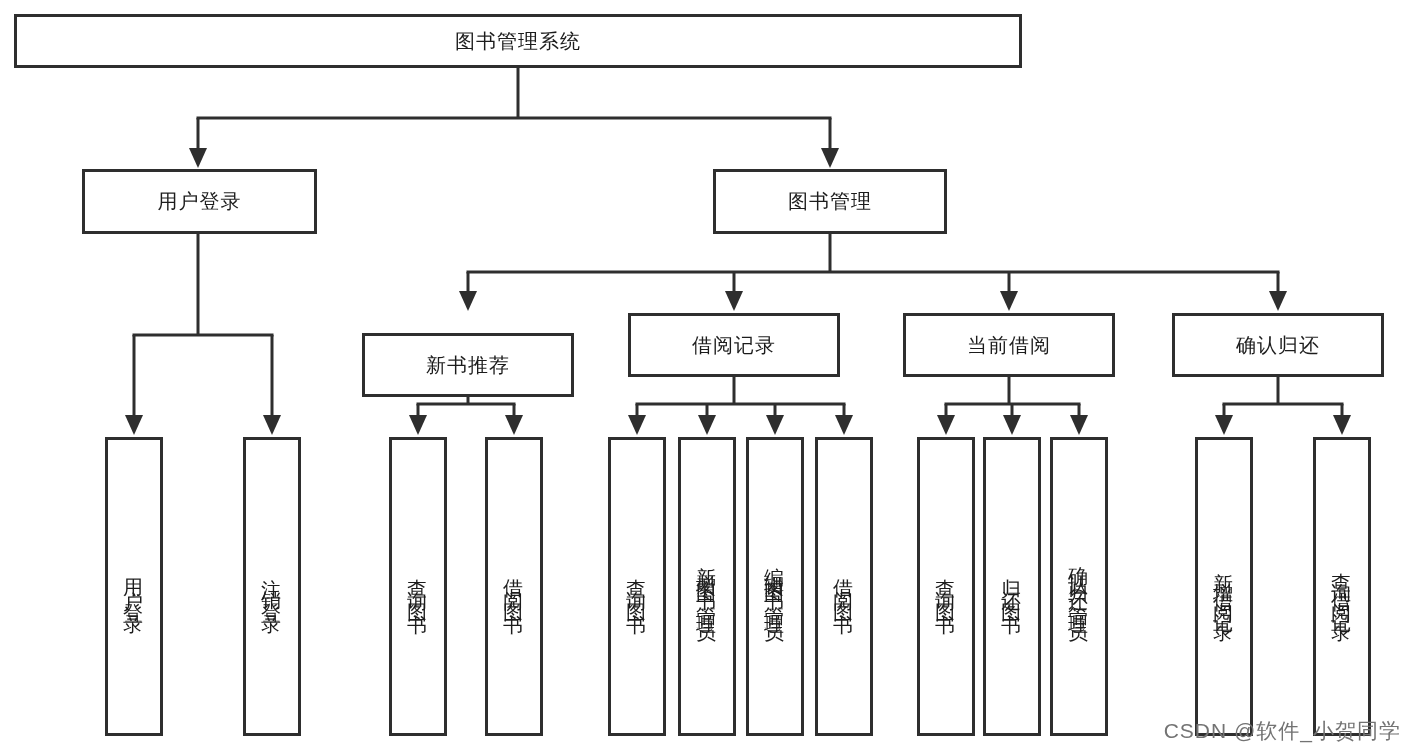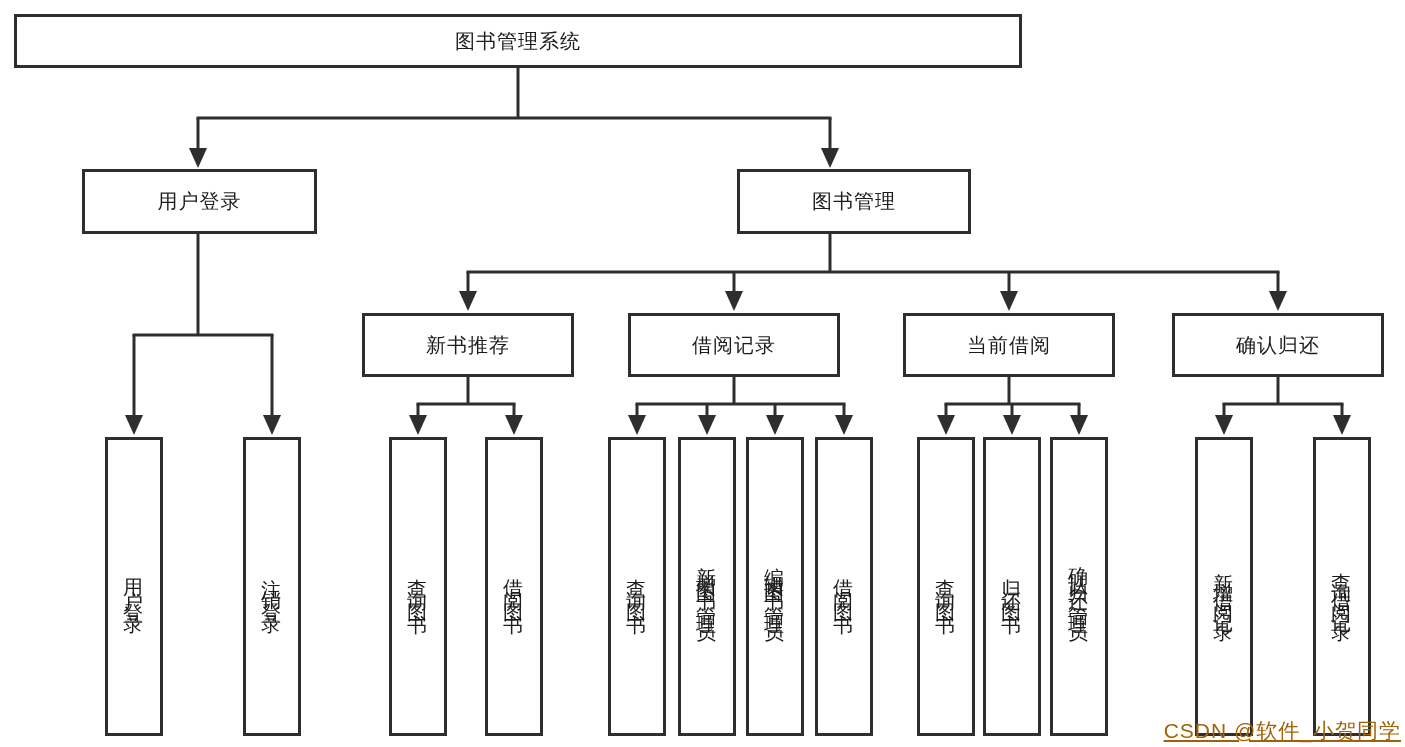--- a/index.html
+++ b/index.html
@@ -28,41 +28,40 @@
     writing-mode: vertical-rl;
     text-orientation: mixed;
     font-size: 20px;
   }
   .ls12 { letter-spacing: 12px; }
   .ls10 { letter-spacing: 10px; }
   .ls9  { letter-spacing: 8px; }
   
   .n-root { left: 14px;  top: 14px;  width: 1008px; height: 54px; }
   .n-l2a  { left: 82px;  top: 169px; width: 235px;  height: 65px; }
-  .n-l2b  { left: 713px; top: 169px; width: 234px;  height: 65px; margin-left: 24px; }
+  .n-l2b  { left: 713px; top: 169px; width: 234px;  height: 65px; }
   .n-l3   { top: 313px;  width: 212px; height: 64px; }
-  .n-l3a { left: 362px; }  .n-l3b { left: 628px; }
+  .n-l3a { left: 362px; margin-top: 20px; }  .n-l3b { left: 628px; }
   .n-l3c { left: 903px; }  .n-l3d { left: 1172px; }
   .leaf { top: 437px; width: 58px; height: 299px; }
   .lf0  { left: 105px; }  .lf1  { left: 243px; }
   .lf2  { left: 389px; }  .lf3  { left: 485px; }
   .lf4  { left: 608px; }  .lf5  { left: 678px; }
   .lf6  { left: 746px; }  .lf7  { left: 815px; }
   .lf8  { left: 917px; }  .lf9  { left: 983px; }
   .lf10 { left: 1050px; } .lf11 { left: 1195px; }
   .lf12 { left: 1313px; }
   .watermark {
     position: absolute;
     right: 4px;
     bottom: 2px;
     z-index: 3;
     font-size: 21px;
     letter-spacing: 1px;
-    color: #a16207;
-    text-decoration: underline;
+    color: #737373;
   }
 </style>
 </head>
 <body>
 
 <div class="canvas">
 
   <svg class="wires" width="1405" height="747" viewBox="0 0 1405 747">
     <g stroke="#2e2e2e" stroke-width="3" fill="none">
 

